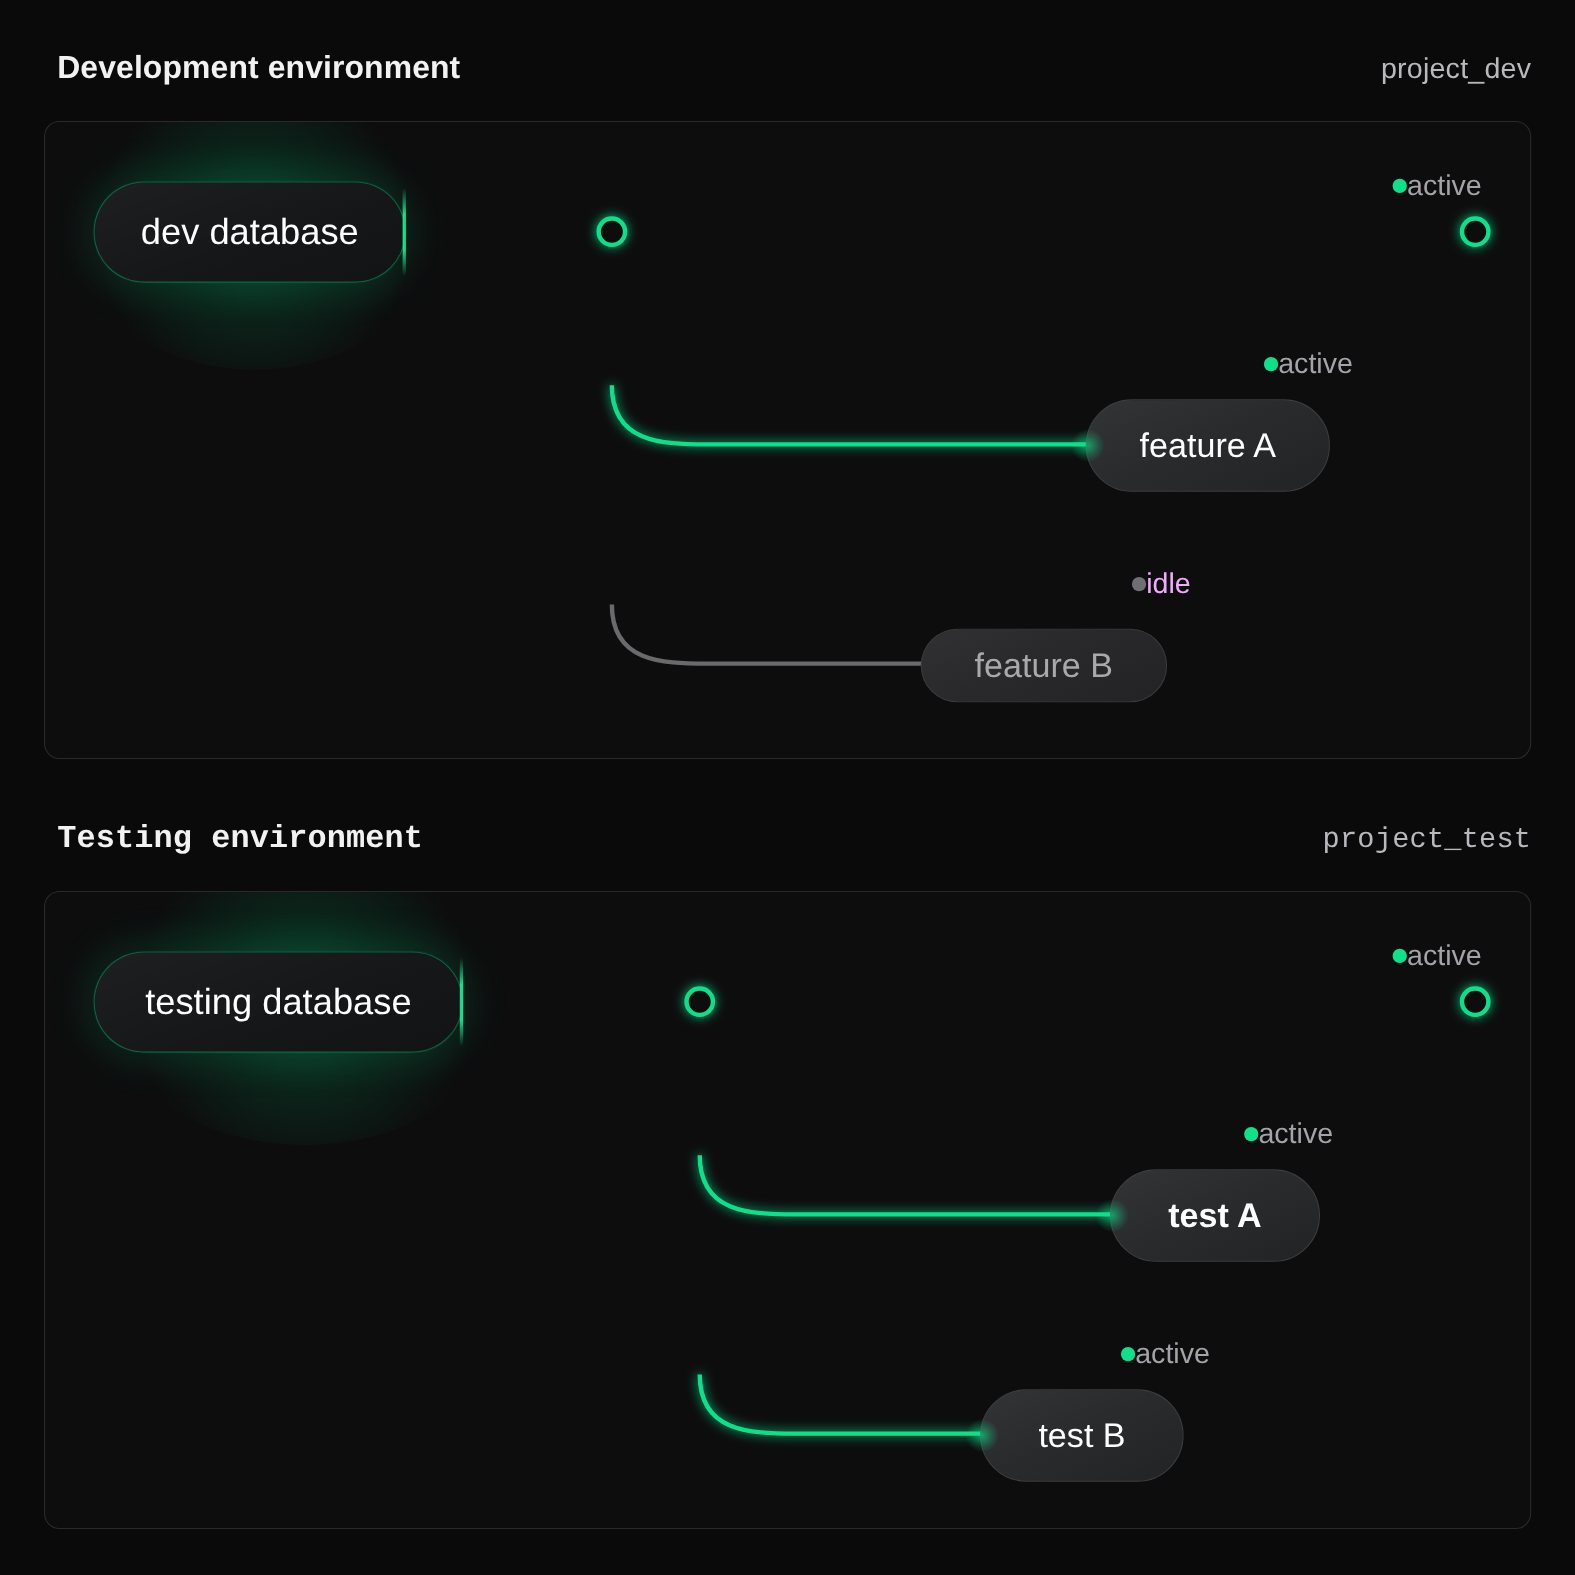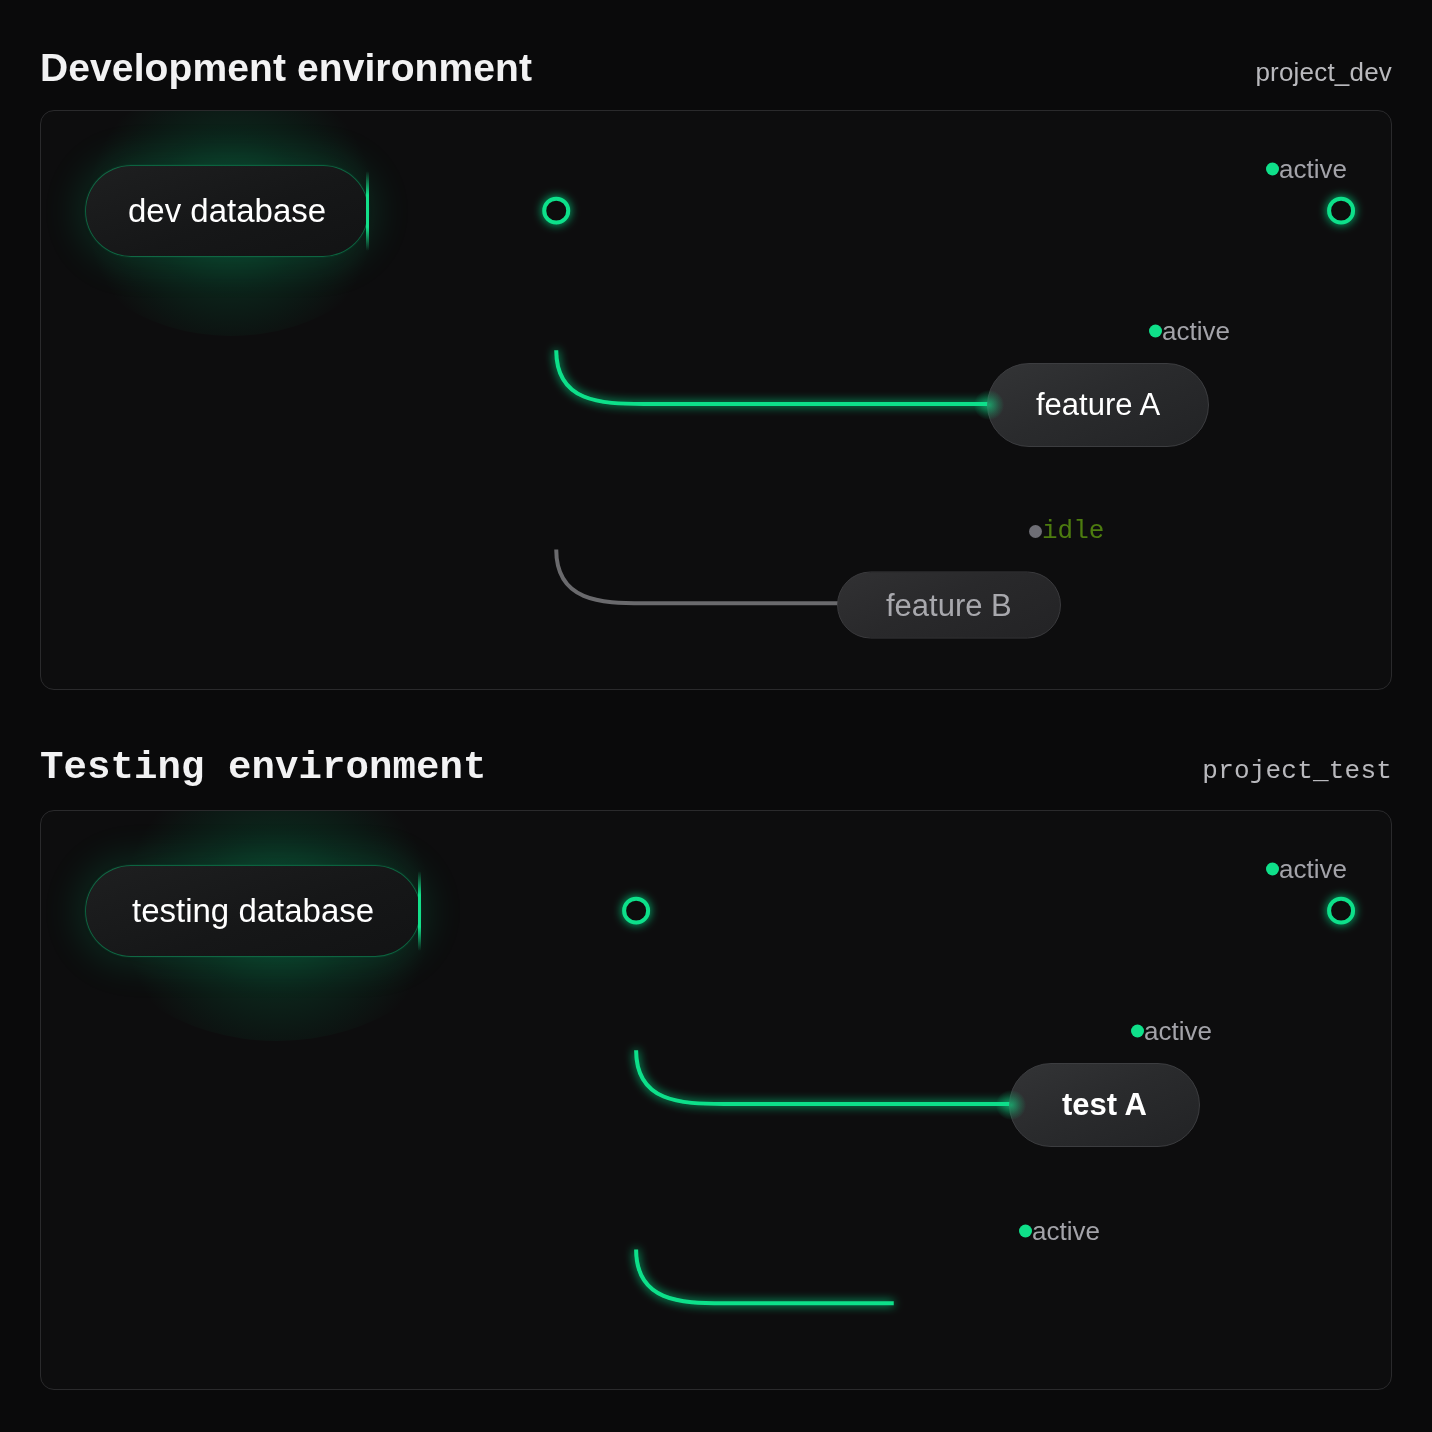--- a/index.html
+++ b/index.html
@@ -13,24 +13,25 @@
 
   
   .section-header {
     position: absolute;
     left: 40px; right: 40px;
     display: flex;
     align-items: baseline;
     justify-content: space-between;
   }
   .section-title {
-    font-size: 39px;
+    font-size: 29px;
     font-weight: bold;
     color: #f2f2f3;
     letter-spacing: 0.1px;
+    margin-left: 12px;
   }
   .section-subtitle {
     font-size: 26px;
     font-weight: normal;
     color: #b9b9bd;
     letter-spacing: 0.2px;
   }
 
   
   .panel {
@@ -119,21 +120,21 @@
     font-size: 26px;
     transform: translateY(-50%);
   }
   .status .dot {
     width: 13px; height: 13px;
     border-radius: 50%;
     display: block;
   }
   .status.active { color: #a3a3a9; }
   .status.active .dot { background: #0fe08a; }
-  .status.idle { color: #4d7c0f; font-family: Liberation Mono, monospace; }
+  .status.idle { color: #f0abfc; }
   .status.idle .dot { background: #6e6e75; }
 </style>
 </head>
 <body>
 
 <div class="page">
 
   <div class="section-header" style="top:46px;">
     <div class="section-title">Development environment</div>
     <div class="section-subtitle">project_dev</div>
@@ -250,17 +251,20 @@
         <span>active</span>
       </div>
       <div class="node leaf active" style="left:968px; top:294px; height:84px; padding:0 52px;font-weight:bold;">
         <span class="node-label">test A</span>
       </div>
 
       <div class="status active" style="left:978px; top:420px;">
         <span class="dot"></span>
         <span>active</span>
       </div>
+      <div class="node leaf active" style="left:850px; top:494px; height:84px; padding:0 52px;">
+        <span class="node-label">test B</span>
+      </div>
 
     </div>
   </div>
 
 </div>
 
 </body></html>

